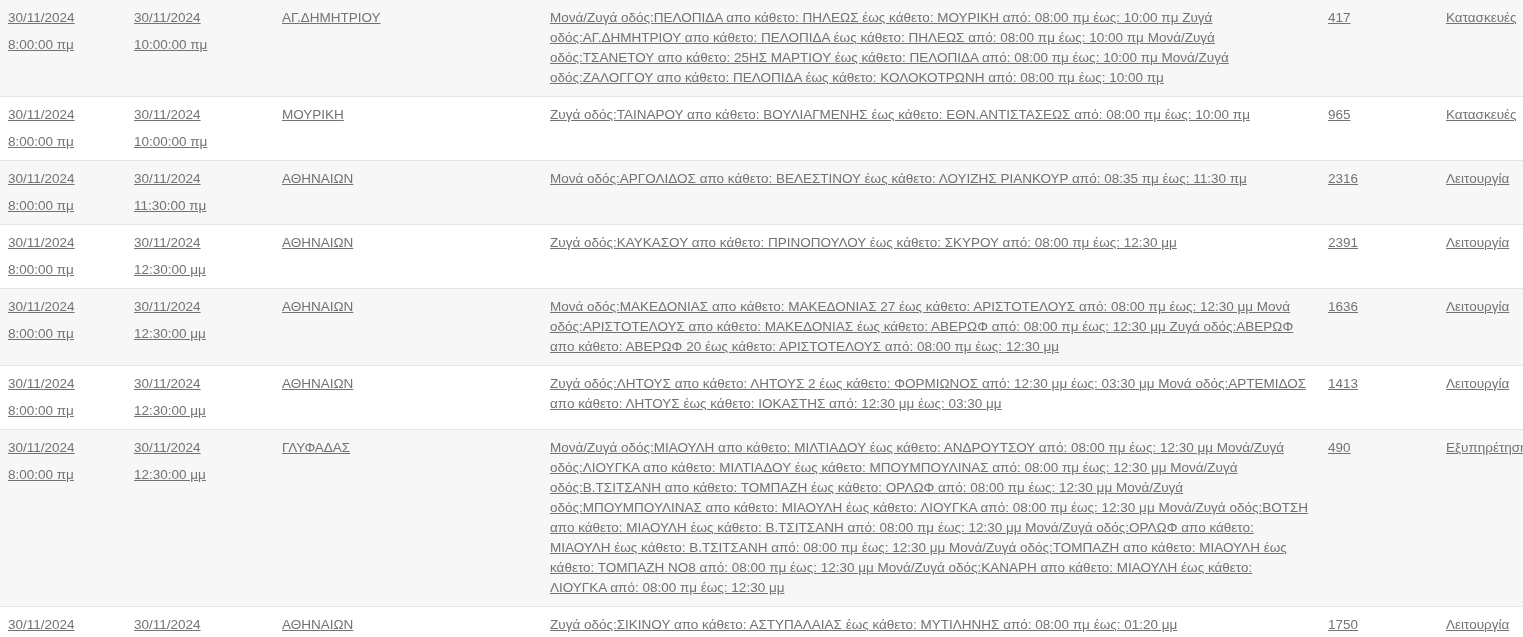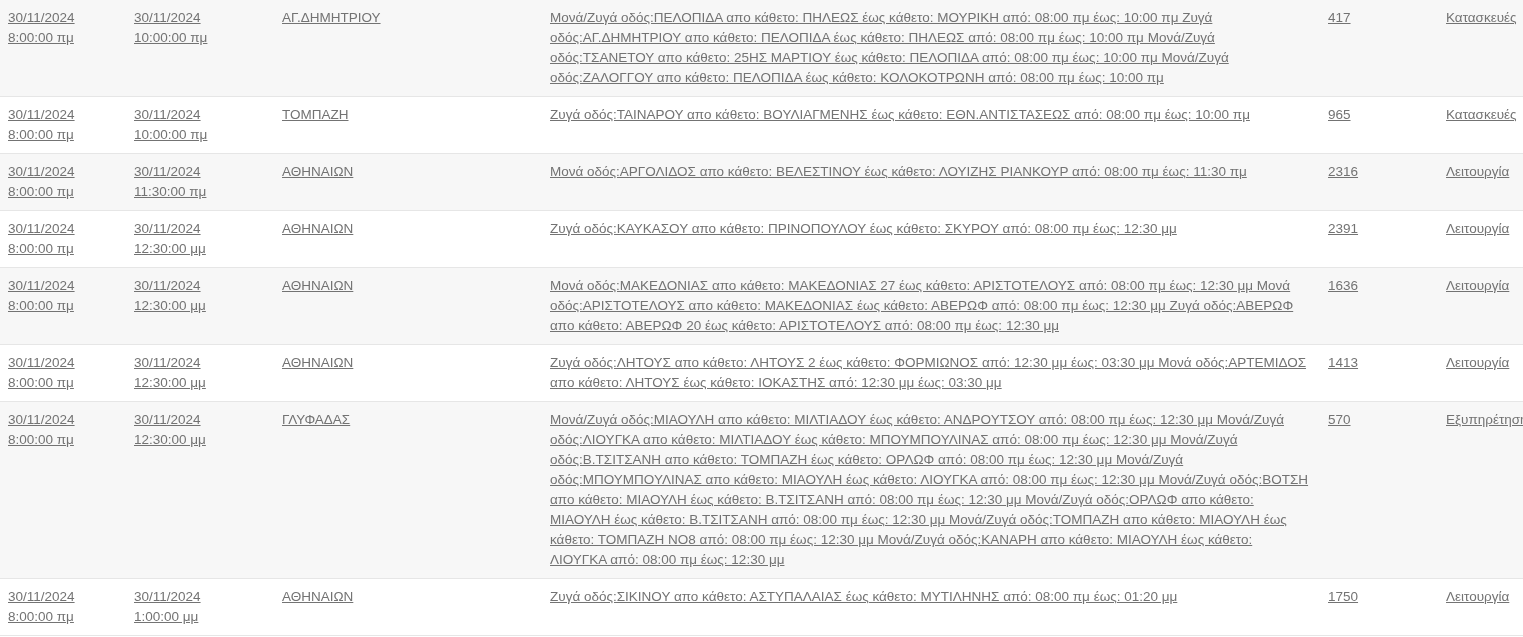--- a/index.html
+++ b/index.html
@@ -34,21 +34,21 @@
   }
   
   .col-from   { width: 108px; padding-left: 8px; }
   .col-to     { width: 130px; }
   .col-muni   { width: 250px; color: #4a6f8a; margin-top: 20px; }
   .col-desc   { width: 760px; }
   .col-code   { width: 100px; color: #4a6f8a; }
   .col-reason { width: 160px; color: #4a6f8a; padding-right: 12px; }
 
   .date-line { display: block; }
-  .time-line { display: block; }
+  .time-line { display: block; margin-top: 7px; }
 </style>
 </head>
 <body>
 
 <table class="outage-table">
   <tbody>
 
     <tr class="row-alt">
       <td class="col-from">
         <span class="date-line">30/11/2024</span>
@@ -66,37 +66,37 @@
 
     <tr class="row-plain">
       <td class="col-from">
         <span class="date-line">30/11/2024</span>
         <span class="time-line">8:00:00 πμ</span>
       </td>
       <td class="col-to">
         <span class="date-line">30/11/2024</span>
         <span class="time-line">10:00:00 πμ</span>
       </td>
-      <td class="col-muni">ΤΟΜΠΑΖΗ</td>
+      <td class="col-muni">ΜΟΥΡΙΚΗ</td>
       <td class="col-desc">Ζυγά οδός:ΤΑΙΝΑΡΟΥ απο κάθετο: ΒΟΥΛΙΑΓΜΕΝΗΣ έως κάθετο: ΕΘΝ.ΑΝΤΙΣΤΑΣΕΩΣ από: 08:00 πμ έως: 10:00 πμ</td>
       <td class="col-code">965</td>
       <td class="col-reason">Κατασκευές</td>
     </tr>
 
     <tr class="row-alt">
       <td class="col-from">
         <span class="date-line">30/11/2024</span>
         <span class="time-line">8:00:00 πμ</span>
       </td>
       <td class="col-to">
         <span class="date-line">30/11/2024</span>
         <span class="time-line">11:30:00 πμ</span>
       </td>
       <td class="col-muni">ΑΘΗΝΑΙΩΝ</td>
-      <td class="col-desc">Μονά οδός:ΑΡΓΟΛΙΔΟΣ απο κάθετο: ΒΕΛΕΣΤΙΝΟΥ έως κάθετο: ΛΟΥΙΖΗΣ ΡΙΑΝΚΟΥΡ από: 08:00 πμ έως: 11:30 πμ</td>
+      <td class="col-desc">Μονά οδός:ΑΡΓΟΛΙΔΟΣ απο κάθετο: ΒΕΛΕΣΤΙΝΟΥ έως κάθετο: ΛΟΥΙΖΗΣ ΡΙΑΝΚΟΥΡ από: 08:35 πμ έως: 11:30 πμ</td>
       <td class="col-code">2316</td>
       <td class="col-reason">Λειτουργία</td>
     </tr>
 
     <tr class="row-plain">
       <td class="col-from">
         <span class="date-line">30/11/2024</span>
         <span class="time-line">8:00:00 πμ</span>
       </td>
       <td class="col-to">
@@ -143,21 +143,21 @@
       <td class="col-from">
         <span class="date-line">30/11/2024</span>
         <span class="time-line">8:00:00 πμ</span>
       </td>
       <td class="col-to">
         <span class="date-line">30/11/2024</span>
         <span class="time-line">12:30:00 μμ</span>
       </td>
       <td class="col-muni">ΓΛΥΦΑΔΑΣ</td>
       <td class="col-desc">Μονά/Ζυγά οδός:ΜΙΑΟΥΛΗ απο κάθετο: ΜΙΛΤΙΑΔΟΥ έως κάθετο: ΑΝΔΡΟΥΤΣΟΥ από: 08:00 πμ έως: 12:30 μμ Μονά/Ζυγά οδός:ΛΙΟΥΓΚΑ απο κάθετο: ΜΙΛΤΙΑΔΟΥ έως κάθετο: ΜΠΟΥΜΠΟΥΛΙΝΑΣ από: 08:00 πμ έως: 12:30 μμ Μονά/Ζυγά οδός:Β.ΤΣΙΤΣΑΝΗ απο κάθετο: ΤΟΜΠΑΖΗ έως κάθετο: ΟΡΛΩΦ από: 08:00 πμ έως: 12:30 μμ Μονά/Ζυγά οδός:ΜΠΟΥΜΠΟΥΛΙΝΑΣ απο κάθετο: ΜΙΑΟΥΛΗ έως κάθετο: ΛΙΟΥΓΚΑ από: 08:00 πμ έως: 12:30 μμ Μονά/Ζυγά οδός:ΒΟΤΣΗ απο κάθετο: ΜΙΑΟΥΛΗ έως κάθετο: Β.ΤΣΙΤΣΑΝΗ από: 08:00 πμ έως: 12:30 μμ Μονά/Ζυγά οδός:ΟΡΛΩΦ απο κάθετο: ΜΙΑΟΥΛΗ έως κάθετο: Β.ΤΣΙΤΣΑΝΗ από: 08:00 πμ έως: 12:30 μμ Μονά/Ζυγά οδός:ΤΟΜΠΑΖΗ απο κάθετο: ΜΙΑΟΥΛΗ έως κάθετο: ΤΟΜΠΑΖΗ ΝΟ8 από: 08:00 πμ έως: 12:30 μμ Μονά/Ζυγά οδός:ΚΑΝΑΡΗ απο κάθετο: ΜΙΑΟΥΛΗ έως κάθετο: ΛΙΟΥΓΚΑ από: 08:00 πμ έως: 12:30 μμ</td>
-      <td class="col-code">570</td>
+      <td class="col-code">490</td>
       <td class="col-reason">Εξυπηρέτηση τρίτων</td>
     </tr>
 
     <tr class="row-plain">
       <td class="col-from">
         <span class="date-line">30/11/2024</span>
         <span class="time-line">8:00:00 πμ</span>
       </td>
       <td class="col-to">
         <span class="date-line">30/11/2024</span>

